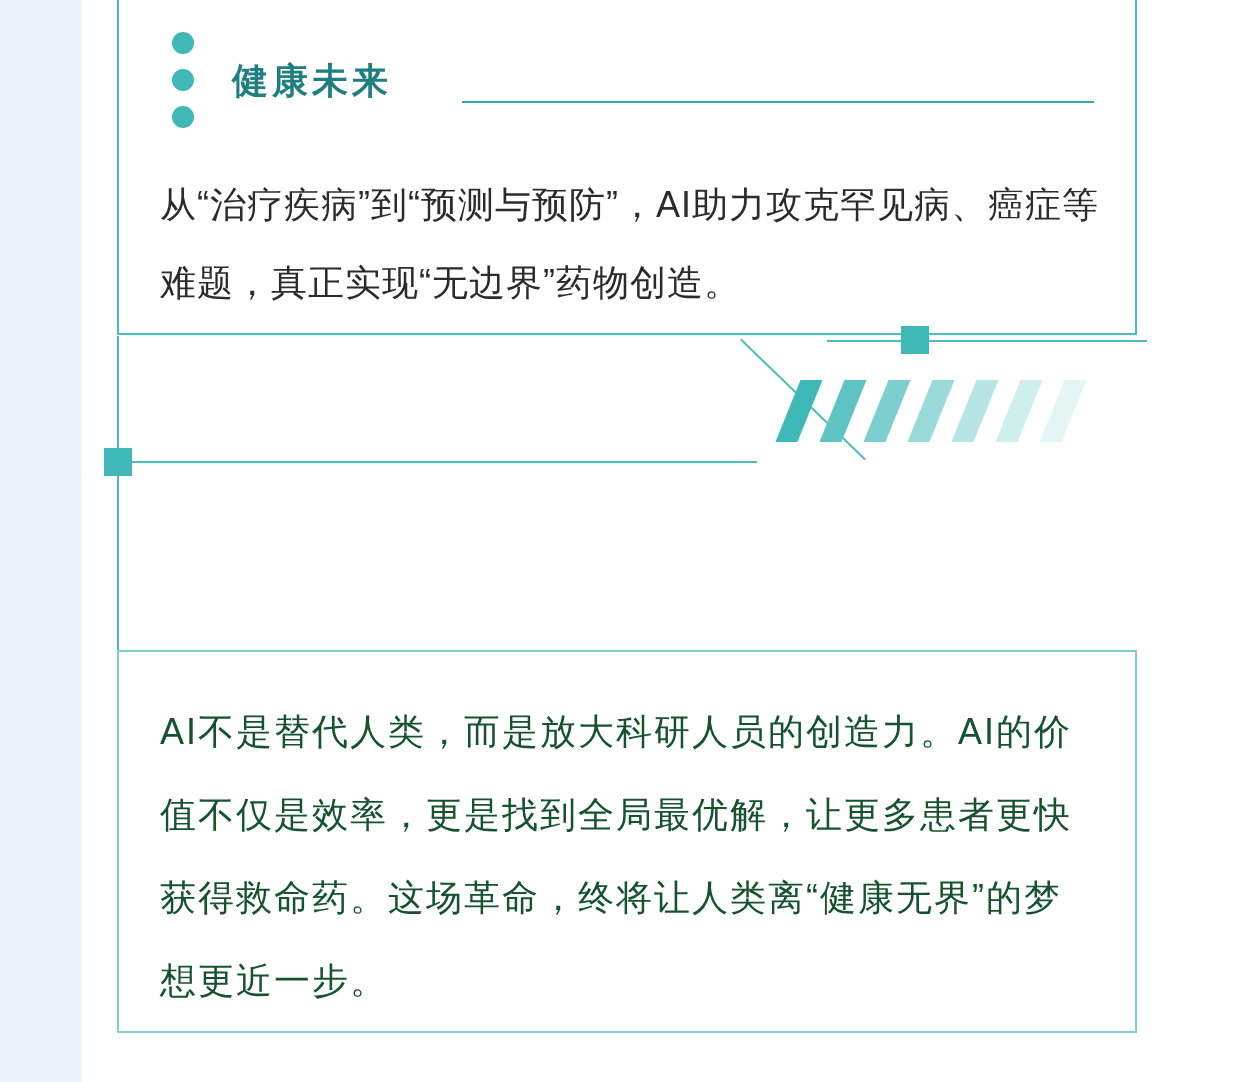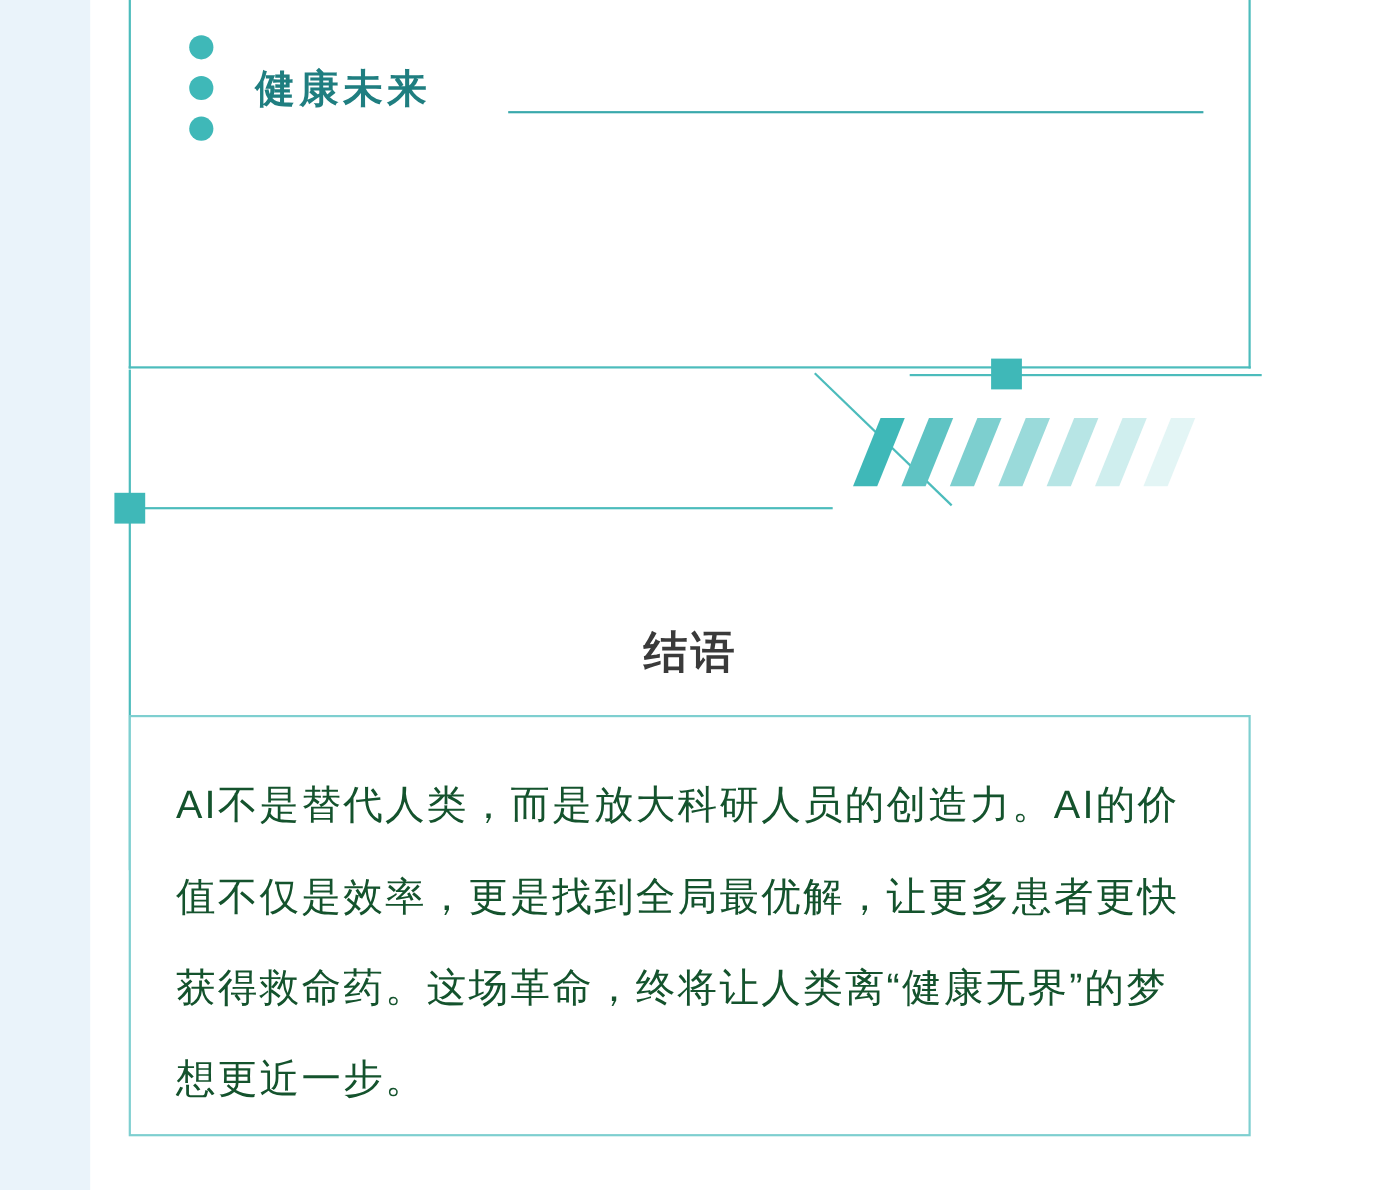--- a/index.html
+++ b/index.html
@@ -209,35 +209,35 @@
   <div class="card-top"></div>
 
   <div class="dots">
     <div class="dot"></div>
     <div class="dot"></div>
     <div class="dot"></div>
   </div>
 
   <div class="sec-title">健康未来</div>
   <div class="title-rule"></div>
+  <div class="sec-body">从“治疗疾病”到“预测与预防”，AI助力攻克罕见病、癌症等难题，真正实现“无边界”药物创造。</div>
 
   <div class="deco">
     <div class="bracket-left"></div>
     <div class="bracket-bottom"></div>
     <div class="bracket-diag"></div>
     <div class="bracket-top"></div>
     <div class="sq sq-top"></div>
     <div class="sq sq-bottom"></div>
     <div class="stripes">
         <div class="stripe" style="background: rgb(63, 184, 184); left: 0px;"></div>
         <div class="stripe" style="background: rgb(94, 195, 195); left: 44px;"></div>
         <div class="stripe" style="background: rgb(125, 207, 207); left: 88px;"></div>
         <div class="stripe" style="background: rgb(154, 218, 218); left: 132px;"></div>
         <div class="stripe" style="background: rgb(183, 229, 229); left: 176px;"></div>
         <div class="stripe" style="background: rgb(207, 238, 238); left: 220px;"></div>
         <div class="stripe" style="background: rgb(227, 245, 245); left: 264px;"></div>
       </div>
   </div>
 
-  <div class="closing-title">结语</div>
   <div class="card-bottom"></div>
   <div class="closing-body">AI不是替代人类，而是放大科研人员的创造力。AI的价值不仅是效率，更是找到全局最优解，让更多患者更快获得救命药。这场革命，终将让人类离“健康无界”的梦想更近一步。</div>
 </div>
 
 </body></html>

